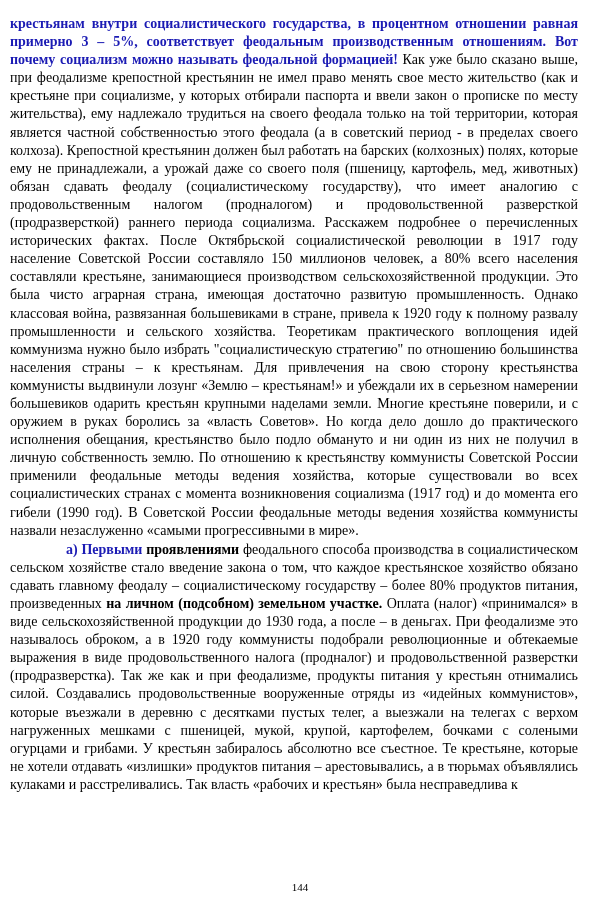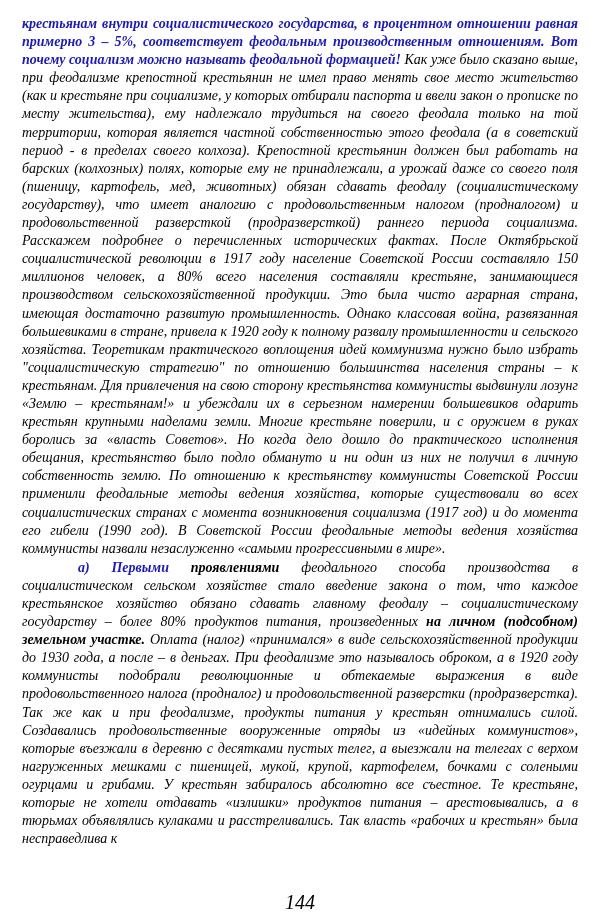--- a/index.html
+++ b/index.html
@@ -10,28 +10,27 @@
     width: 600px;
     height: 916px;
     background: #ffffff;
     overflow: hidden;
   }
   .page {
     position: relative;
     width: 100%;
     height: 100%;
     box-sizing: border-box;
-    padding: 15px 22px 0 22px;
+    padding: 15px 22px 0 10px;
     font-family: "Liberation Serif", "DejaVu Serif", serif;
     font-size: 14px;
     line-height: 18.1px;
     color: #000000;
     text-align: justify;
     hyphens: auto;
-    font-style: italic;
   }
   p.para {
     margin: 0;
     padding: 0;
   }
   p.para-indent {
     text-indent: 56px;
     margin-top: 1px;
   }
   .seg { white-space: pre-wrap; }
@@ -42,25 +41,25 @@
   .seg.bold {
     font-weight: bold;
     color: #000000;
   }
   .seg.bold-blue {
     font-weight: bold;
     color: var(--accent-blue, #1b1bb4);
   }
   .page-number {
     position: absolute;
-    bottom: 6px;
+    bottom: 21px;
     left: 0;
     width: 100%;
     text-align: center;
-    font-size: 20px;
+    font-size: 11px;
     line-height: 16px;
     color: #000000;
     font-family: "Liberation Serif", "DejaVu Serif", serif;
   }
 </style>
 </head>
 <body>
 
 <div class="page">
   <p class="para"><span class="seg bold-blue">крестьянам внутри социалистического государства, в процентном отношении равная примерно 3 – 5%, соответствует феодальным производственным отношениям. Вот почему социализм можно называть феодальной формацией! </span><span class="seg normal">Как уже было сказано выше, при феодализме крепостной крестьянин не имел право менять свое место жительство (как и крестьяне при социализме, у которых отбирали паспорта и ввели закон о прописке по месту жительства), ему надлежало трудиться на своего феодала только на той территории, которая является частной собственностью этого феодала (а в советский период - в пределах своего колхоза). Крепостной крестьянин должен был работать на барских (колхозных) полях, которые ему не принадлежали, а урожай даже со своего поля (пшеницу, картофель, мед, животных) обязан сдавать феодалу (социалистическому государству), что имеет аналогию с продовольственным налогом (продналогом) и продовольственной разверсткой (продразверсткой) раннего периода социализма. Расскажем подробнее о перечисленных исторических фактах. После Октябрьской социалистической революции в 1917 году население Советской России составляло 150 миллионов человек, а 80% всего населения составляли крестьяне, занимающиеся производством сельскохозяйственной продукции. Это была чисто аграрная страна, имеющая достаточно развитую промышленность. Однако классовая война, развязанная большевиками в стране, привела к 1920 году к полному развалу промышленности и сельского хозяйства. Теоретикам практического воплощения идей коммунизма нужно было избрать "социалистическую стратегию" по отношению большинства населения страны – к крестьянам. Для привлечения на свою сторону крестьянства коммунисты выдвинули лозунг «Землю – крестьянам!» и убеждали их в серьезном намерении большевиков одарить крестьян крупными наделами земли. Многие крестьяне поверили, и с оружием в руках боролись за «власть Советов». Но когда дело дошло до практического исполнения обещания, крестьянство было подло обмануто и ни один из них не получил в личную собственность землю. По отношению к крестьянству коммунисты Советской России применили феодальные методы ведения хозяйства, которые существовали во всех социалистических странах с момента возникновения социализма (1917 год) и до момента его гибели (1990 год). В Советской России феодальные методы ведения хозяйства коммунисты назвали незаслуженно «самыми прогрессивными в мире».</span></p>

